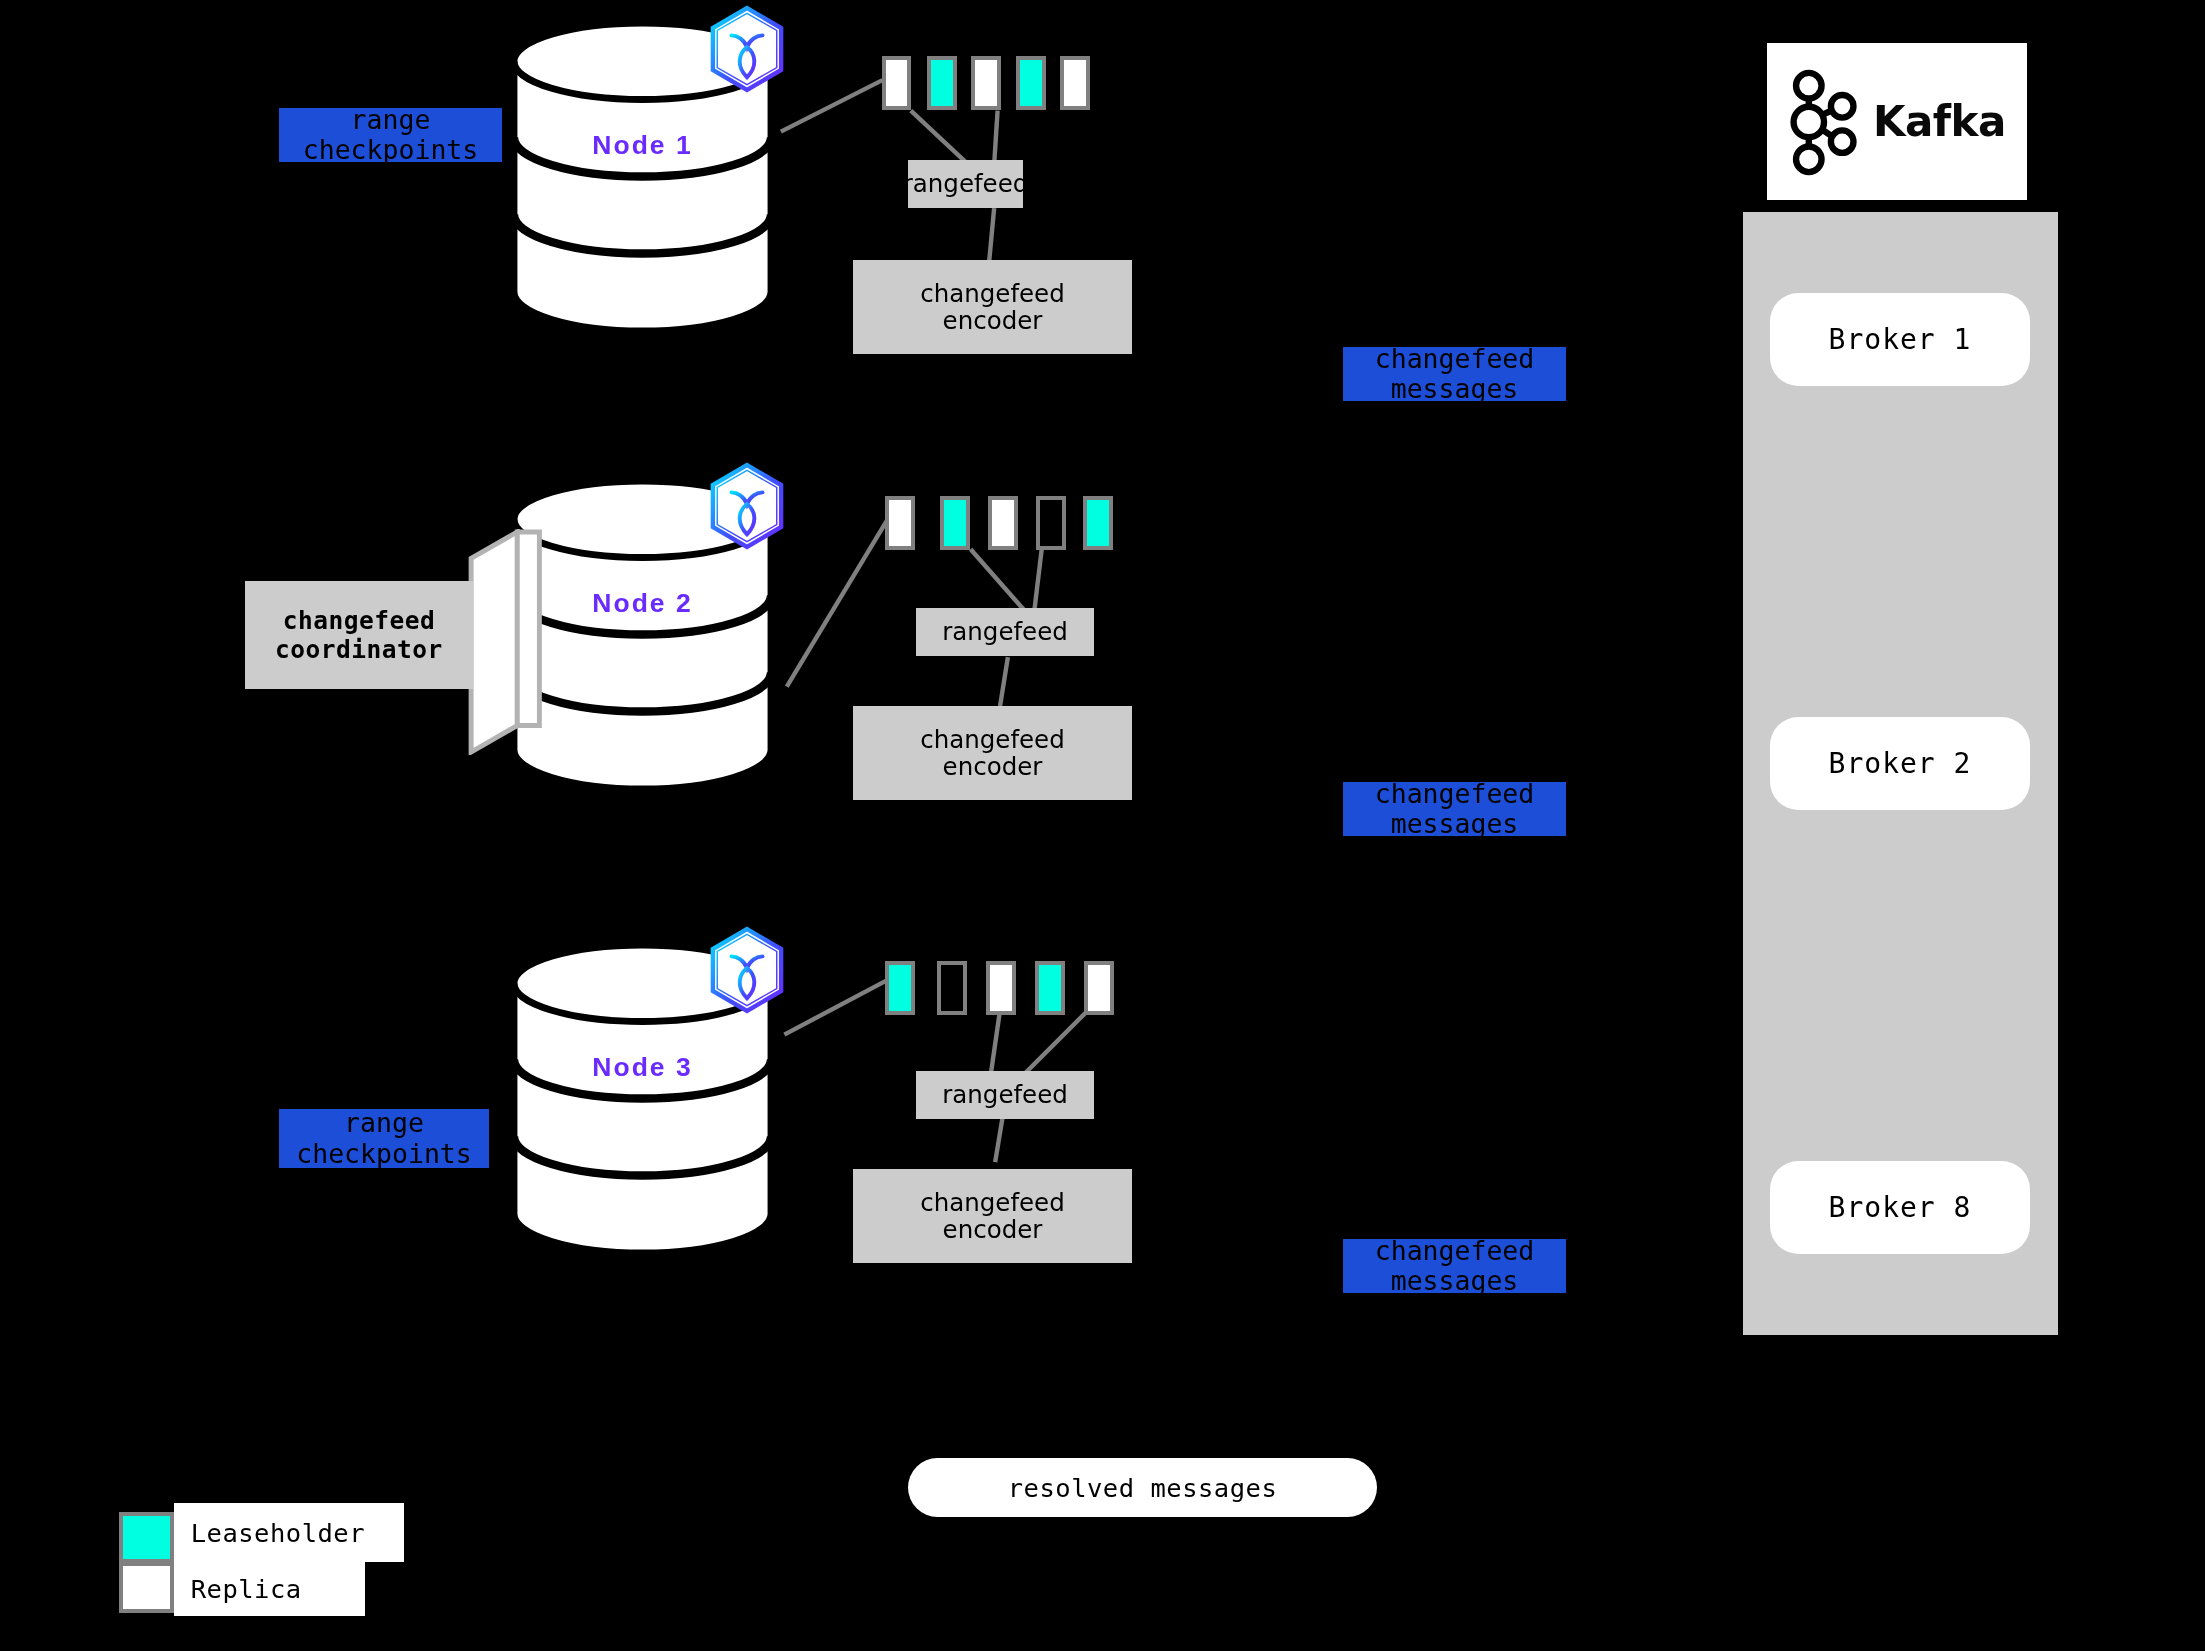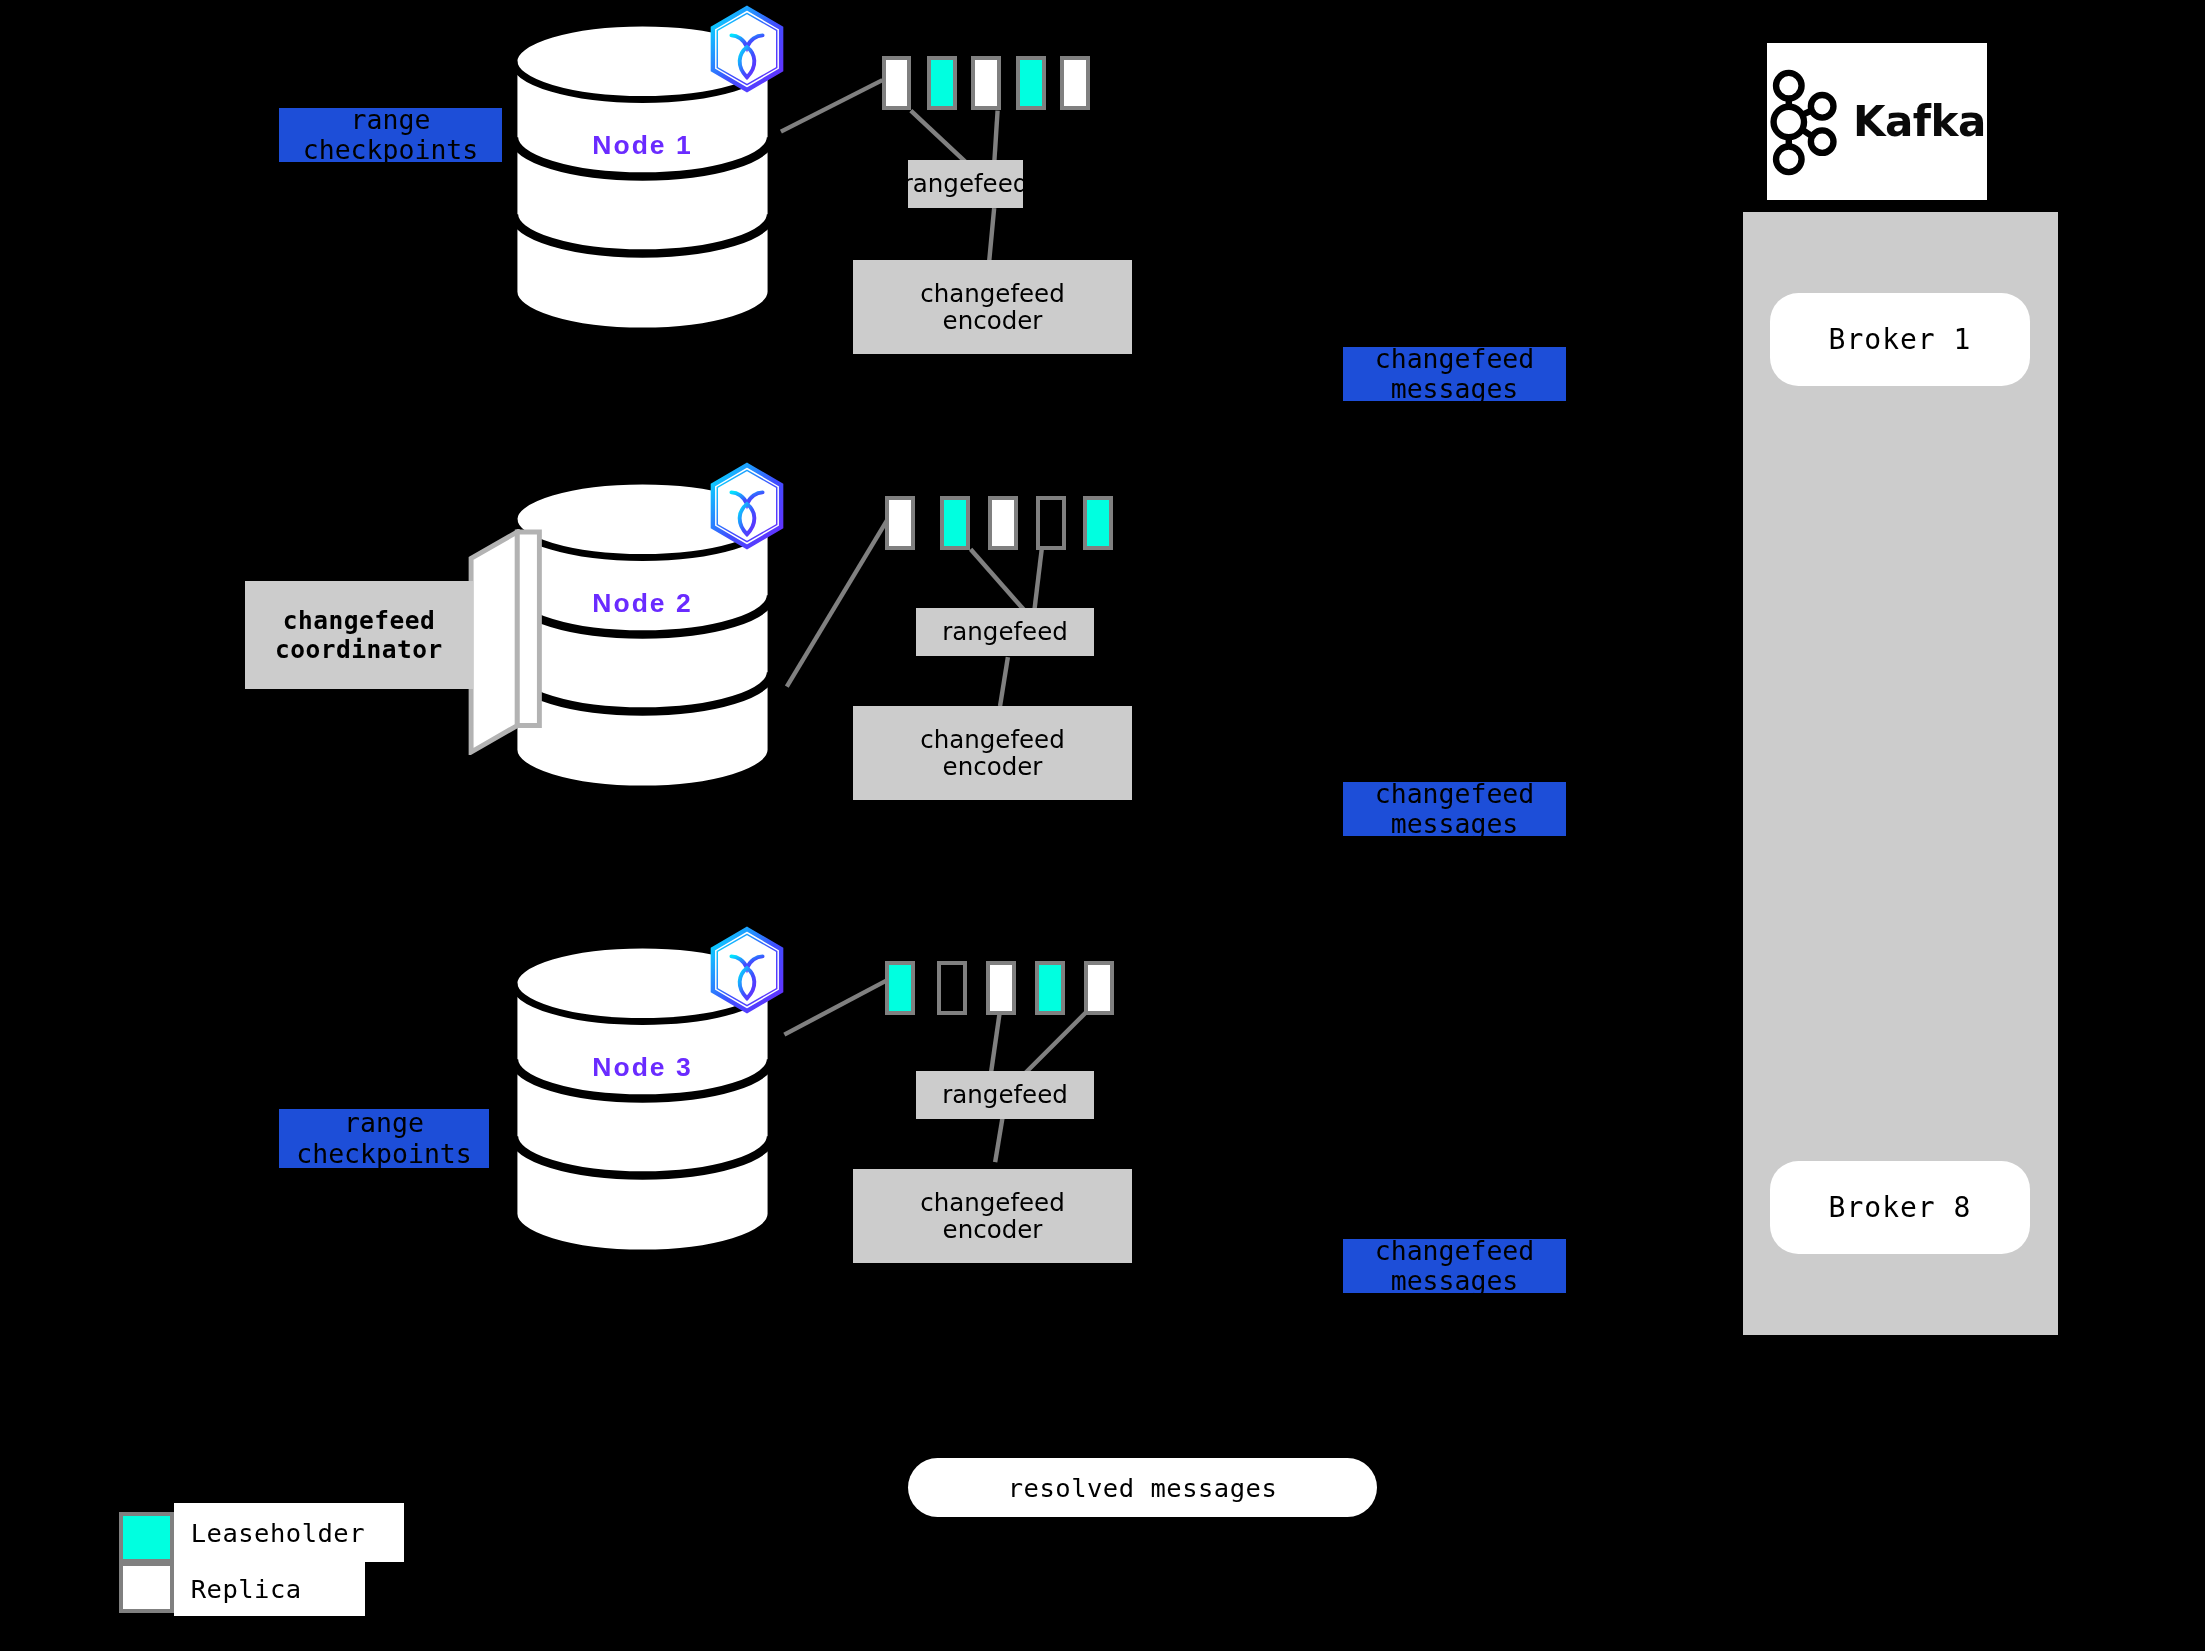--- a/index.html
+++ b/index.html
@@ -248,38 +248,39 @@
     <span>messages</span>
   </div>
 
   <div class="whitelabel abs" style="left:1343px;top:1239px;width:223px;height:54px;font-size:26.5px;flex-direction:column;overflow:visible;">
     <span>changefeed</span>
     <span>messages</span>
   </div>
 
   <div class="kafka-panel abs" style="left:1743px;top:212px;width:315px;height:1123px;"></div>
 
-  <div class="kafka-logo abs" style="left:1767px;top:43px;width:220px;height:157px;">
+  <div class="kafka-logo abs" style="left:1767px;top:43px;width:260px;height:157px;">
     <svg width="74" height="108" viewBox="0 0 150 220">
       <g fill="none" stroke="#000" stroke-width="13">
         <circle cx="42" cy="36" r="26"></circle>
         <circle cx="110" cy="78" r="23"></circle>
         <circle cx="42" cy="110" r="31"></circle>
         <circle cx="110" cy="150" r="23"></circle>
         <circle cx="42" cy="186" r="26"></circle>
         <line x1="42" y1="62" x2="42" y2="79"></line>
         <line x1="42" y1="141" x2="42" y2="160"></line>
         <line x1="68" y1="96" x2="92" y2="85"></line>
         <line x1="70" y1="126" x2="92" y2="141"></line>
       </g>
     </svg>
     <span class="kafka-word" style="margin-left:10.8px;">Kafka</span>
   </div>
 
   <div class="broker abs" style="left:1770px;top:293px;width:260px;height:93px;">Broker 1</div>
+  <div class="broker abs" style="left:1770px;top:717px;width:260px;height:93px;">Broker 2</div>
   <div class="broker abs" style="left:1770px;top:1161px;width:260px;height:93px;">Broker 8</div>
 
   <div class="pill abs" style="left:908px;top:1458px;width:469px;height:59px;">resolved messages</div>
 
   <div class="legend-sw abs" style="left:119px;top:1512px;width:55px;height:51px;background:#00ffe0;"></div>
   <div class="legend-txt abs" style="left:174px;top:1503px;width:230px;height:59px;font-size:25.5px;">Leaseholder</div>
 
   <div class="legend-sw abs" style="left:119px;top:1562px;width:55px;height:51px;background:#ffffff;"></div>
   <div class="legend-txt abs" style="left:174px;top:1562px;width:191px;height:54px;font-size:25.5px;">Replica</div>
 

